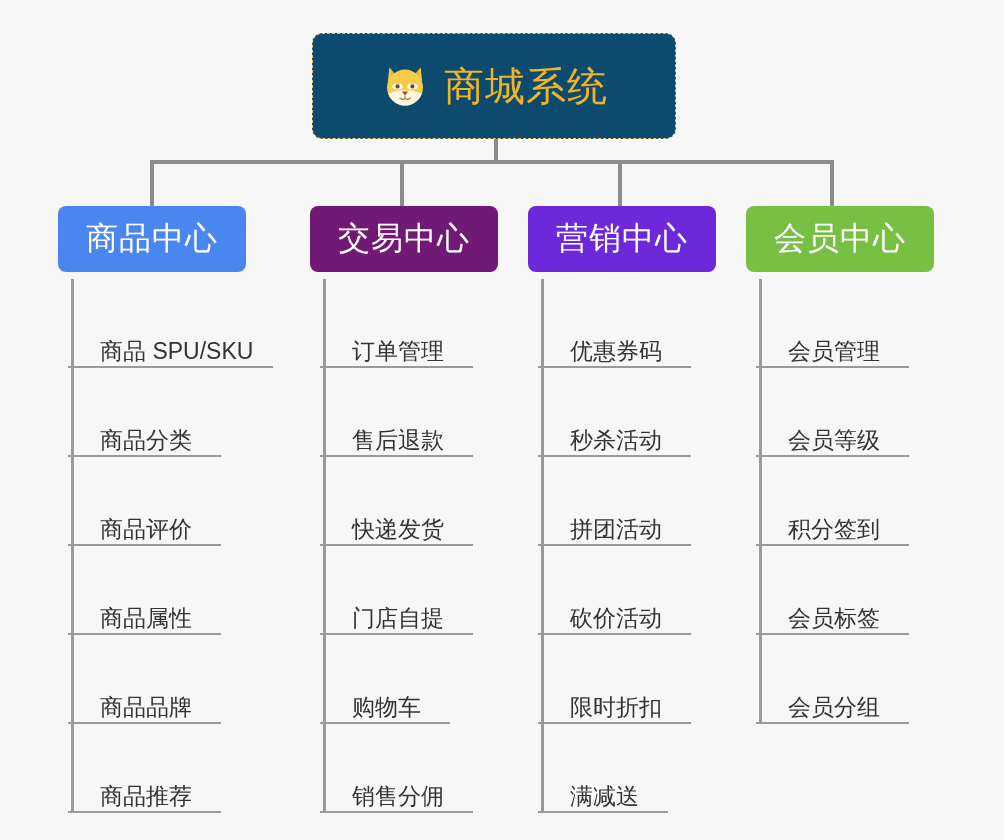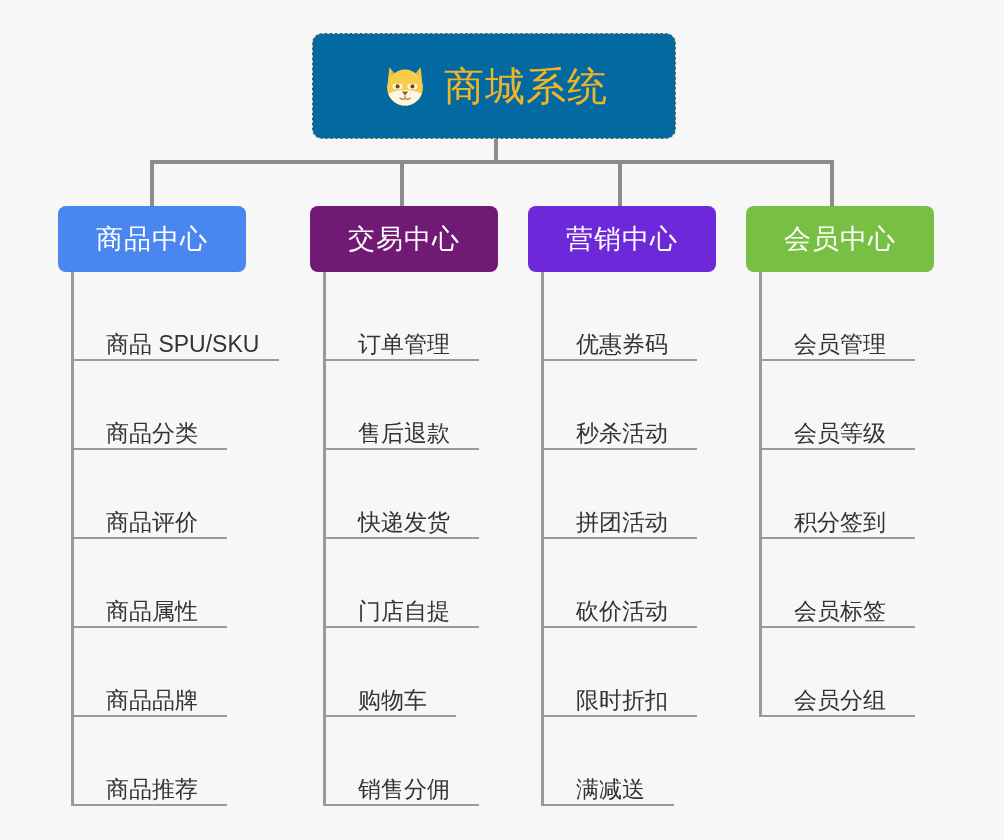--- a/index.html
+++ b/index.html
@@ -20,21 +20,21 @@
   }
 
   
   .root-node {
     position: absolute;
     left: 312px;
     top: 33px;
     width: 364px;
     height: 106px;
     box-sizing: border-box;
-    background: #0369a1;
+    background: #0c4a6e;
     border: 1px dashed #eec07a;
     border-radius: 10px;
     display: flex;
     align-items: center;
     justify-content: center;
     gap: 14px;
   }
   .root-emoji {
     width: 50px;
     height: 50px;
@@ -80,30 +80,30 @@
   }
   .cat-header {
     width: 188px;
     height: 66px;
     box-sizing: border-box;
     border-radius: 8px;
     display: flex;
     align-items: center;
     justify-content: center;
     color: #ffffff;
-    font-size: 27px;
+    font-size: 32px;
     letter-spacing: 1px;
     white-space: nowrap;
   }
 
   
   .leaf-list {
     position: relative;
-    margin-top: 0;
-    padding-left: 14px;
+    margin-top: 7px;
+    padding-left: 8px;
     border-left: 3px solid #9a9a9a;
     margin-left: 13px;
   }
   .leaf-item {
     position: relative;
     height: 89px;
     box-sizing: border-box;
     display: flex;
     align-items: flex-end;
     padding-left: 18px;

